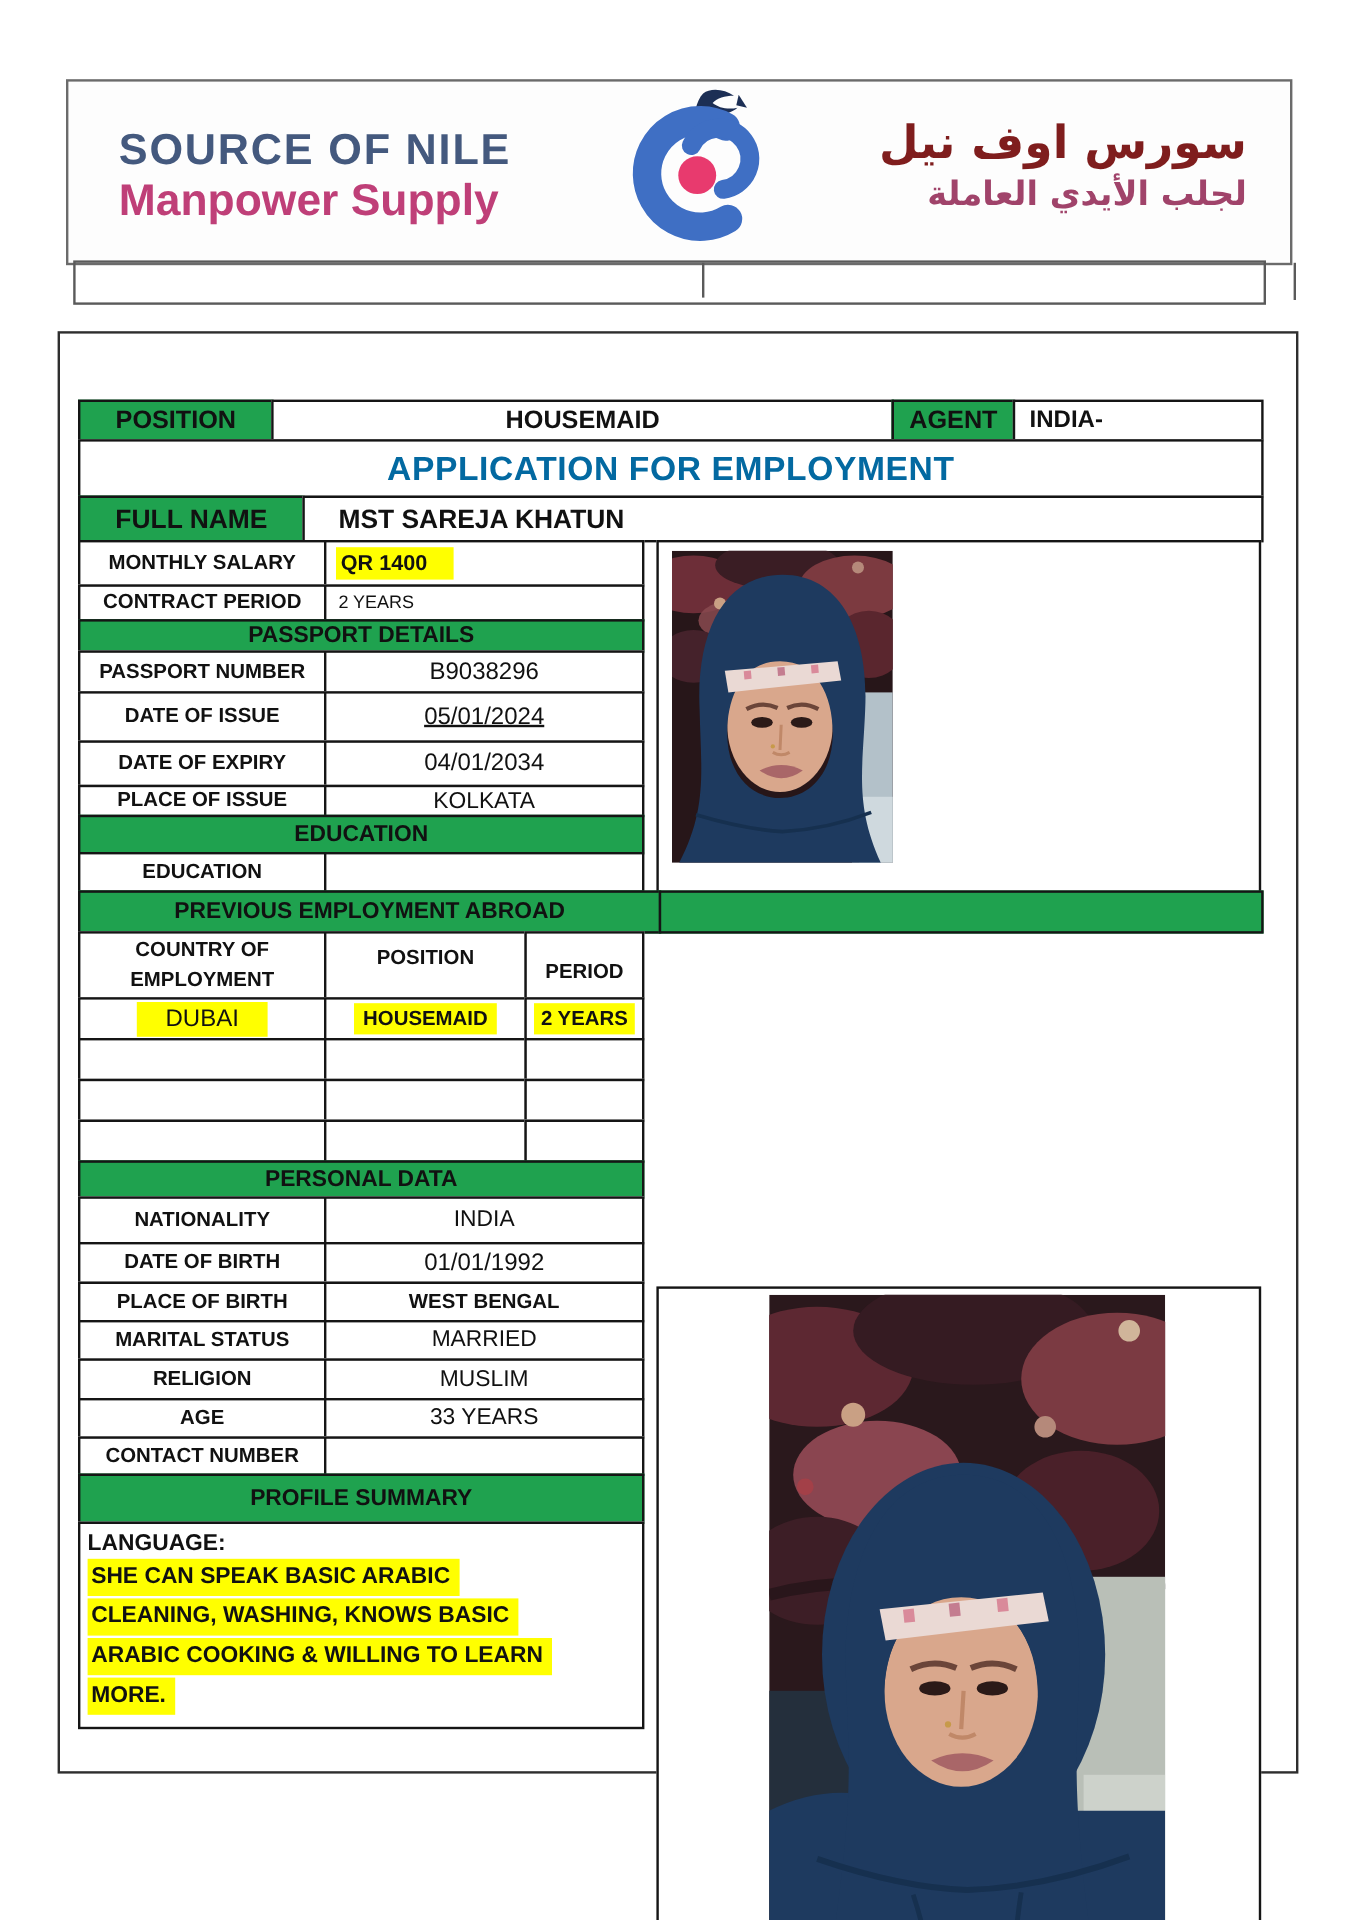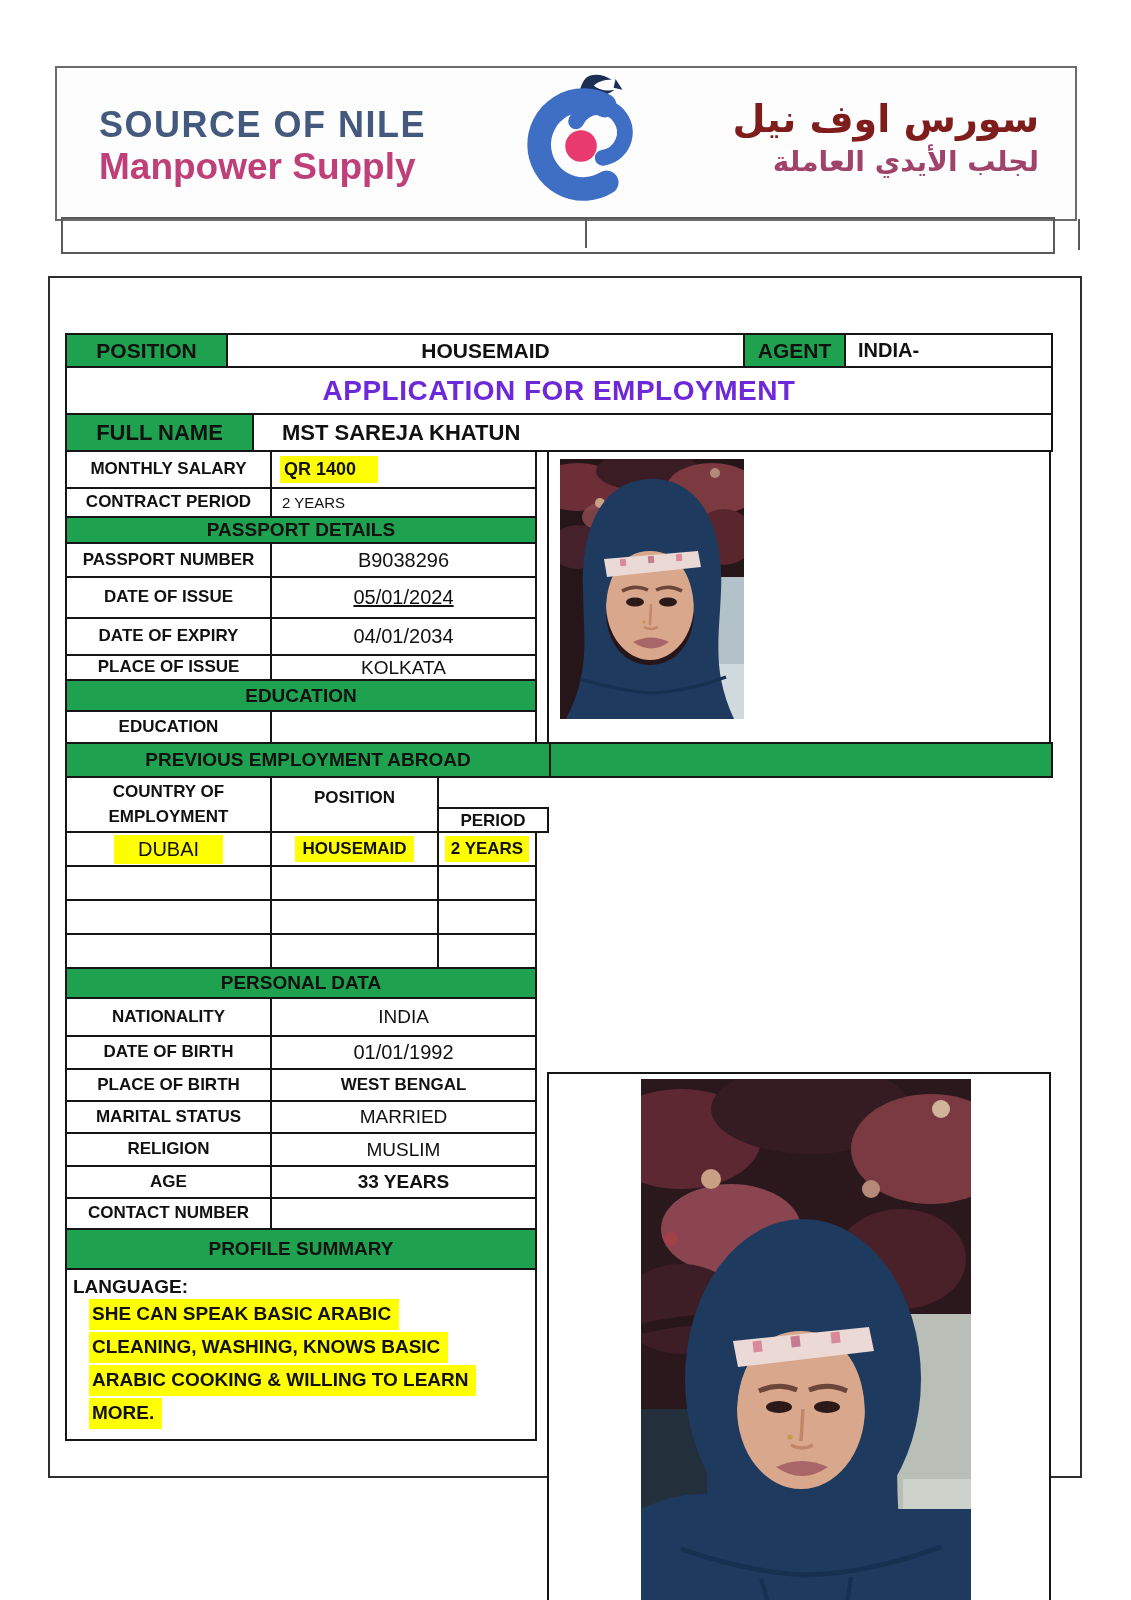--- a/index.html
+++ b/index.html
@@ -23,26 +23,26 @@
   .stack .trow:first-child{margin-top:0;}
   .cell{box-sizing:border-box;border:2px solid #151515;background:#fff;
         display:flex;align-items:center;justify-content:center;text-align:center;}
   .cell:not(:first-child){margin-left:-2px;}
   .green{background:#1fa24f;font-weight:bold;}
   .left{justify-content:flex-start;text-align:left;}
   .hl{background:#ffff00;}
   .b{font-weight:bold;}
   .f15{font-size:15px;}.f17{font-size:17px;}.f19{font-size:19px;}
   .f20{font-size:20px;}.f21{font-size:21px;}.f22{font-size:22px;}
-  .title-cell{color:#6d28d9;font-weight:bold;font-size:28px;letter-spacing:.5px;}
+  .title-cell{color:#0369a1;font-weight:bold;font-size:28px;letter-spacing:.5px;}
   .lbl{font-size:17px;font-weight:bold;line-height:1.45;}
   #profile-cell{flex-direction:column;align-items:flex-start;justify-content:flex-start;
                 padding:5px 6px;text-align:left;}
   #profile-cell .pline{font-size:19px;font-weight:bold;line-height:1.0;margin:2px 0;}
-  #profile-cell .yline{display:table;background:#ffff00;padding:4px 8px 5px 3px;margin:1px 16px;
+  #profile-cell .yline{display:table;background:#ffff00;padding:4px 8px 5px 3px;margin:1px 0;
                        font-size:19px;font-weight:bold;}
   .photo-cell{overflow:hidden;position:relative;justify-content:flex-start;align-items:flex-start;}
   svg{display:block;}
 </style>
 </head>
 <body>
 
 <div id="page">
 
   <div class="abs" id="header-box">
@@ -166,21 +166,21 @@
 
     <div class="trow abs" style="left:0;top:409px;height:36px;">
       <div class="cell green f19" style="width:486px;">PREVIOUS EMPLOYMENT ABROAD</div>
       <div class="cell green" style="width:504px;"></div>
     </div>
 
     <div class="stack abs" style="left:0;top:443px;">
       <div class="trow" style="height:57px;">
         <div class="cell lbl" style="width:207px;padding:0 24px;">COUNTRY OF EMPLOYMENT</div>
         <div class="cell lbl" style="width:169px;align-items:flex-start;padding-top:8px;">POSITION</div>
-        <div class="cell lbl" style="width:112px;align-items:flex-start;padding-top:0;margin-top:31px;">PERIOD</div>
+        <div class="cell lbl" style="width:100px;align-items:flex-start;padding-top:20px;">PERIOD</div>
       </div>
       <div class="trow" style="height:36px;">
         <div class="cell" style="width:207px;">
           <span class="hl f20" style="padding:3px 24px;">DUBAI</span>
         </div>
         <div class="cell" style="width:169px;">
           <span class="hl b f17" style="padding:3px 8px;">HOUSEMAID</span>
         </div>
         <div class="cell" style="width:100px;">
           <span class="hl b f17" style="padding:3px 6px;">2 YEARS</span>
@@ -219,21 +219,21 @@
       <div class="trow" style="height:34px;">
         <div class="cell lbl" style="width:207px;">MARITAL STATUS</div>
         <div class="cell f19" style="width:267px;">MARRIED</div>
       </div>
       <div class="trow" style="height:35px;">
         <div class="cell lbl" style="width:207px;">RELIGION</div>
         <div class="cell f19" style="width:267px;">MUSLIM</div>
       </div>
       <div class="trow" style="height:34px;">
         <div class="cell lbl" style="width:207px;">AGE</div>
-        <div class="cell f19" style="width:267px;font-weight:bold;">33 YEARS</div>
+        <div class="cell f19" style="width:267px;">33 YEARS</div>
       </div>
       <div class="trow" style="height:33px;">
         <div class="cell lbl" style="width:207px;">CONTACT NUMBER</div>
         <div class="cell f19" style="width:267px;"></div>
       </div>
       <div class="trow" style="height:42px;">
         <div class="cell green f19" style="width:472px;">PROFILE SUMMARY</div>
       </div>
       <div class="trow" style="height:173px;">
         <div class="cell" id="profile-cell" style="width:472px;">

